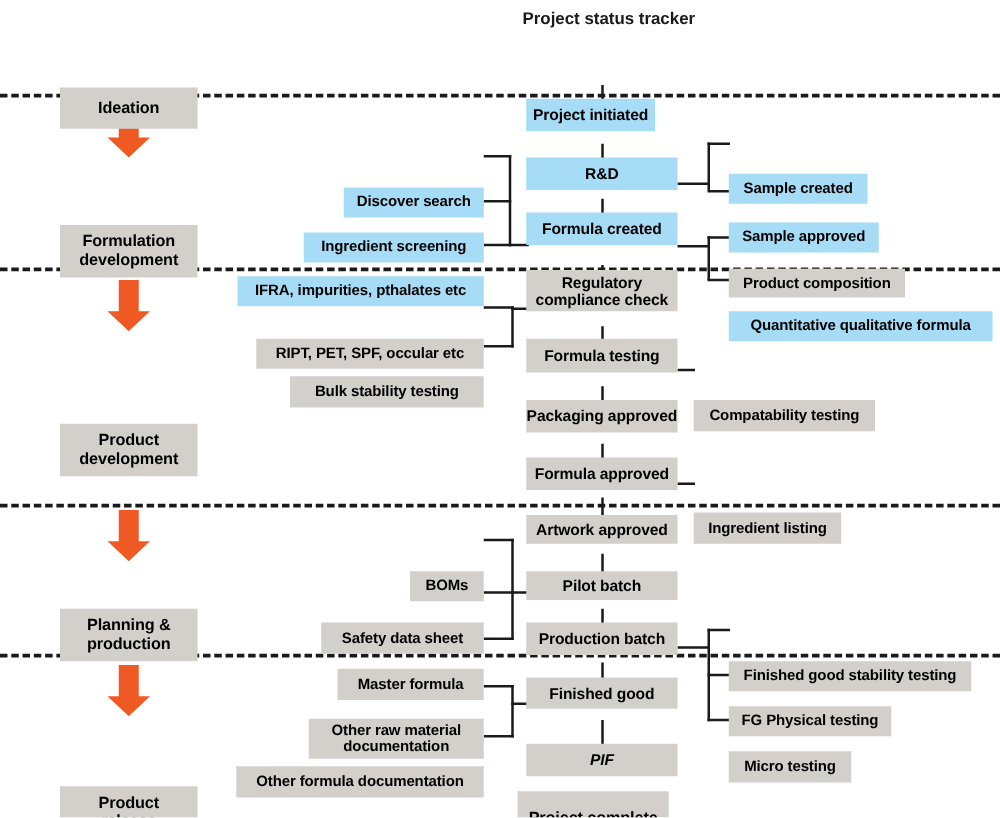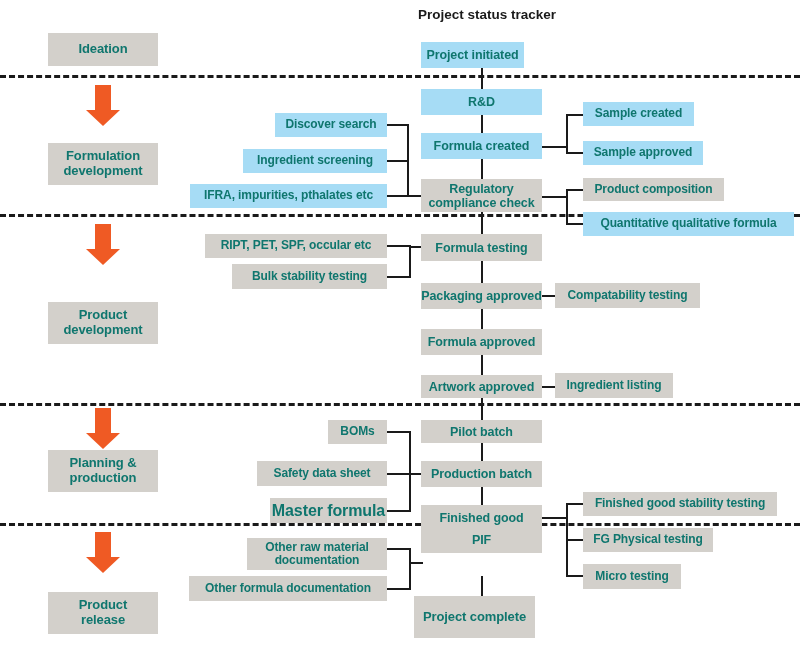--- a/index.html
+++ b/index.html
@@ -16,24 +16,25 @@
     overflow: hidden;
   }
   .box {
     position: absolute;
     box-sizing: border-box;
     display: flex;
     align-items: center;
     justify-content: center;
     text-align: center;
     font-weight: bold;
-    color: #0f766e;
+    color: #000000;
     line-height: 1.12;
     letter-spacing: -0.1px;
     z-index: 3;
+    margin-top: 37px;
   }
   .gray  { background: #d3d0cb; }
   .blue  { background: #a6dcf5; }
   .stage {
     background: #d3d0cb;
     font-size: 13px;
   }
   .title {
     position: absolute;
     font-weight: bold;
@@ -175,21 +176,21 @@
   <div class="box gray" style="left:421px; top:329px; width:121px; height:26px; font-size:12.5px;">Formula approved</div>
 
   <div class="box gray" style="left:421px; top:375px; width:121px; height:23px; font-size:12.5px;">Artwork approved</div>
 
   <div class="box gray" style="left:421px; top:420px; width:121px; height:23px; font-size:12.5px;">Pilot batch</div>
 
   <div class="box gray" style="left:421px; top:461px; width:121px; height:26px; font-size:12.5px;">Production batch</div>
 
   <div class="box gray" style="left:421px; top:505px; width:121px; height:25px; font-size:12.5px;text-align:right;">Finished good</div>
 
-  <div class="box gray" style="left:421px; top:527px; width:121px; height:26px; font-size:12.5px;">PIF</div>
+  <div class="box gray" style="left:421px; top:558px; width:121px; height:26px; font-size:12.5px;font-style:italic;">PIF</div>
 
   <div class="box gray" style="left:414px; top:596px; width:121px; height:42px; font-size:13px;">Project complete</div>
 
   <div class="box blue" style="left:275px; top:113px; width:112px; height:24px; font-size:12px;">Discover search</div>
   <div class="box blue" style="left:243px; top:149px; width:144px; height:24px; font-size:12px;">Ingredient screening</div>
   <div class="box blue" style="left:190px; top:184px; width:197px; height:24px; font-size:12px;">IFRA, impurities, pthalates etc</div>
 
   <div class="hline" style="left:387px; top:124px; width:22px;"></div>
   <div class="hline" style="left:387px; top:160px; width:22px;"></div>
   <div class="hline" style="left:387px; top:195px; width:22px;"></div>
@@ -221,21 +222,21 @@
   <div class="hline" style="left:409px; top:246px; width:14px;"></div>
 
   <div class="box gray" style="left:555px; top:283px; width:145px; height:25px; font-size:12px;">Compatability testing</div>
   <div class="hline" style="left:542px; top:295px; width:14px;"></div>
 
   <div class="box gray" style="left:555px; top:373px; width:118px; height:25px; font-size:12px;">Ingredient listing</div>
   <div class="hline" style="left:542px; top:386px; width:14px;"></div>
 
   <div class="box gray" style="left:328px; top:420px; width:59px; height:24px; font-size:12px;">BOMs</div>
   <div class="box gray" style="left:257px; top:461px; width:130px; height:25px; font-size:12px;">Safety data sheet</div>
-  <div class="box gray" style="left:270px; top:498px; width:117px; height:25px; font-size:16px;">Master formula</div>
+  <div class="box gray" style="left:270px; top:498px; width:117px; height:25px; font-size:12px;">Master formula</div>
 
   <div class="hline" style="left:387px; top:431px; width:24px;"></div>
   <div class="hline" style="left:387px; top:473px; width:24px;"></div>
   <div class="hline" style="left:387px; top:510px; width:24px;"></div>
   <div class="vline" style="left:409px; top:431px; height:81px;"></div>
   <div class="hline" style="left:409px; top:473px; width:14px;"></div>
 
   <div class="box gray" style="left:247px; top:538px; width:140px; height:32px; font-size:12px;">
     <span style="display:block;">
       <span>Other raw material</span><br>

